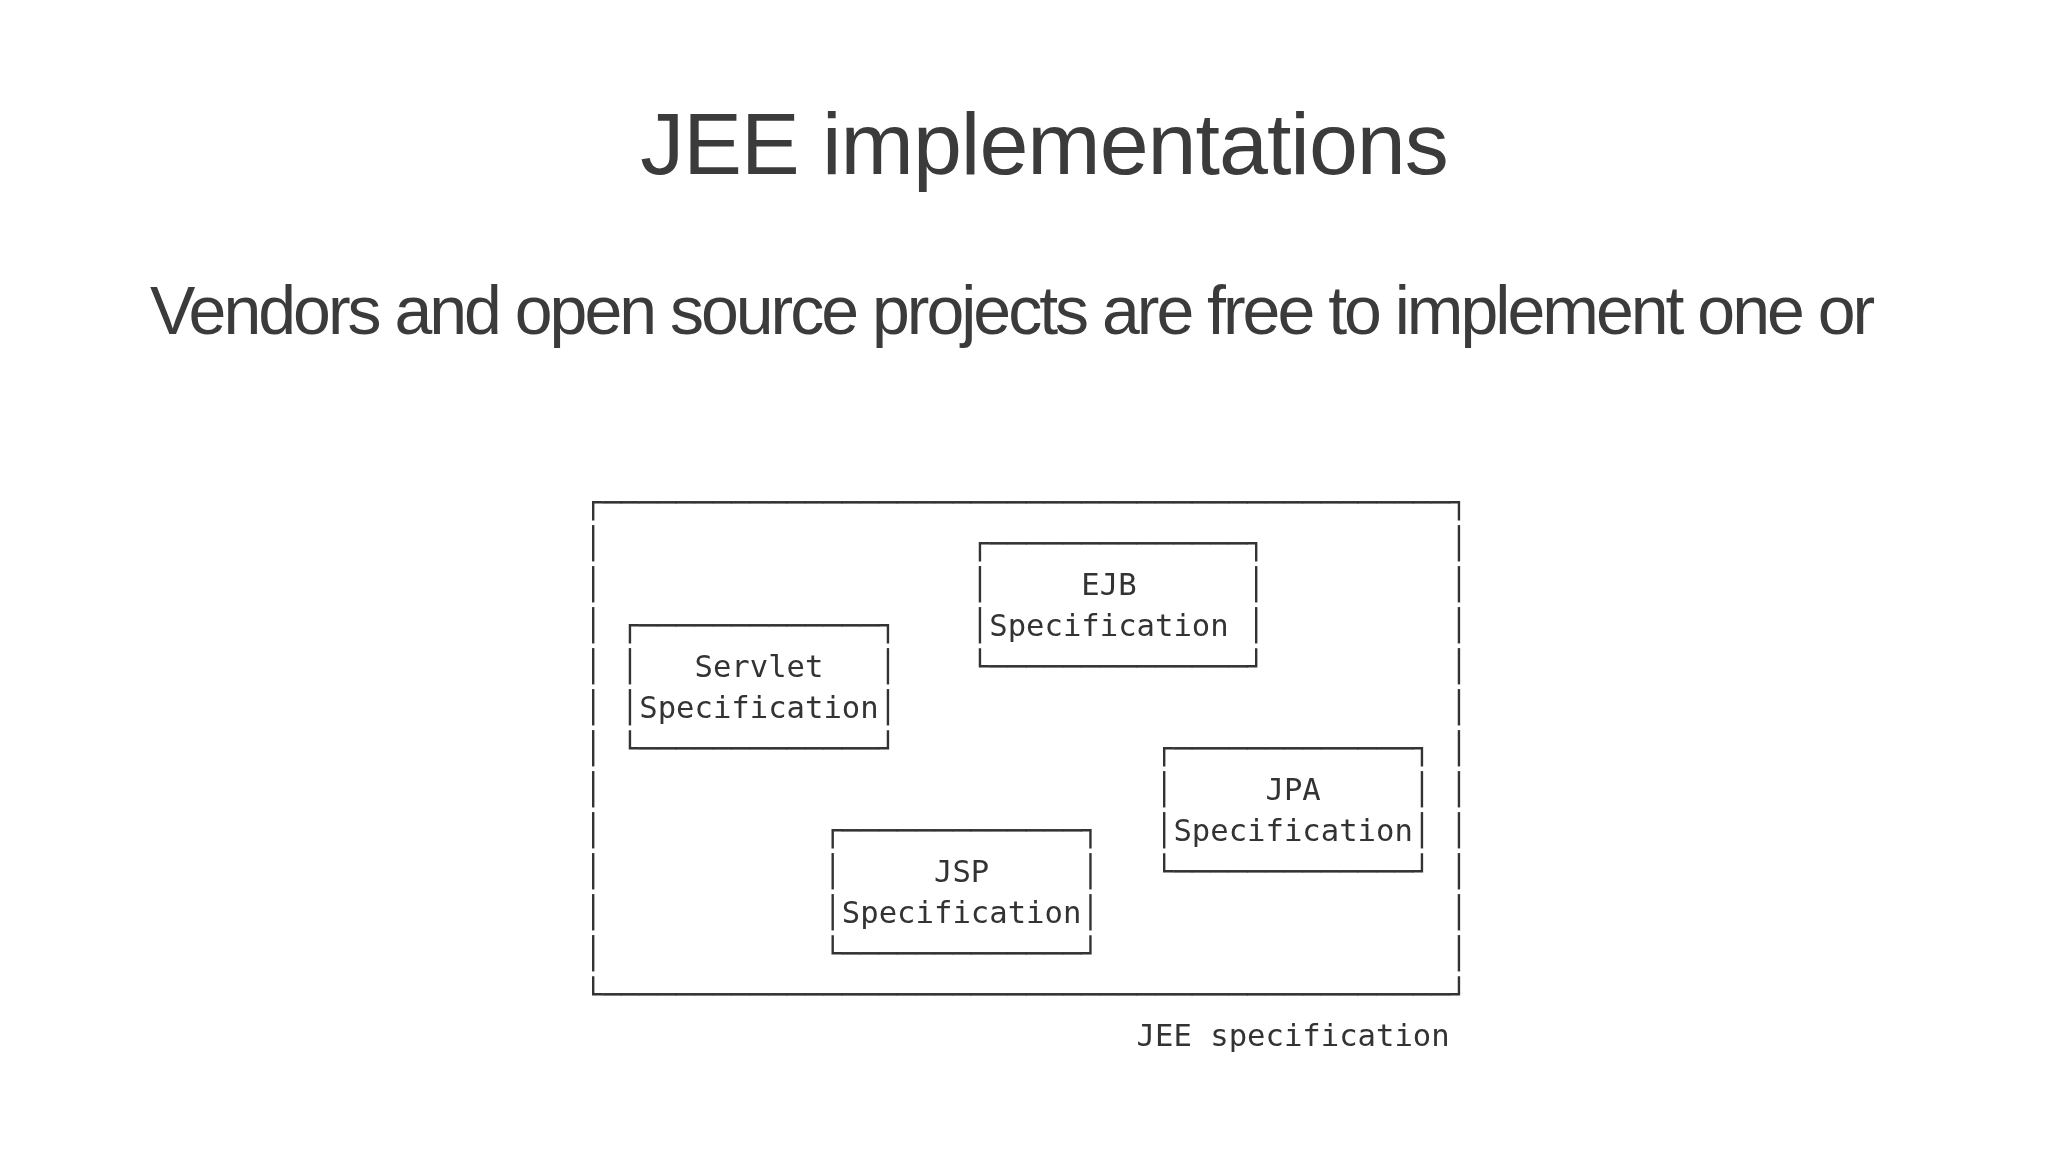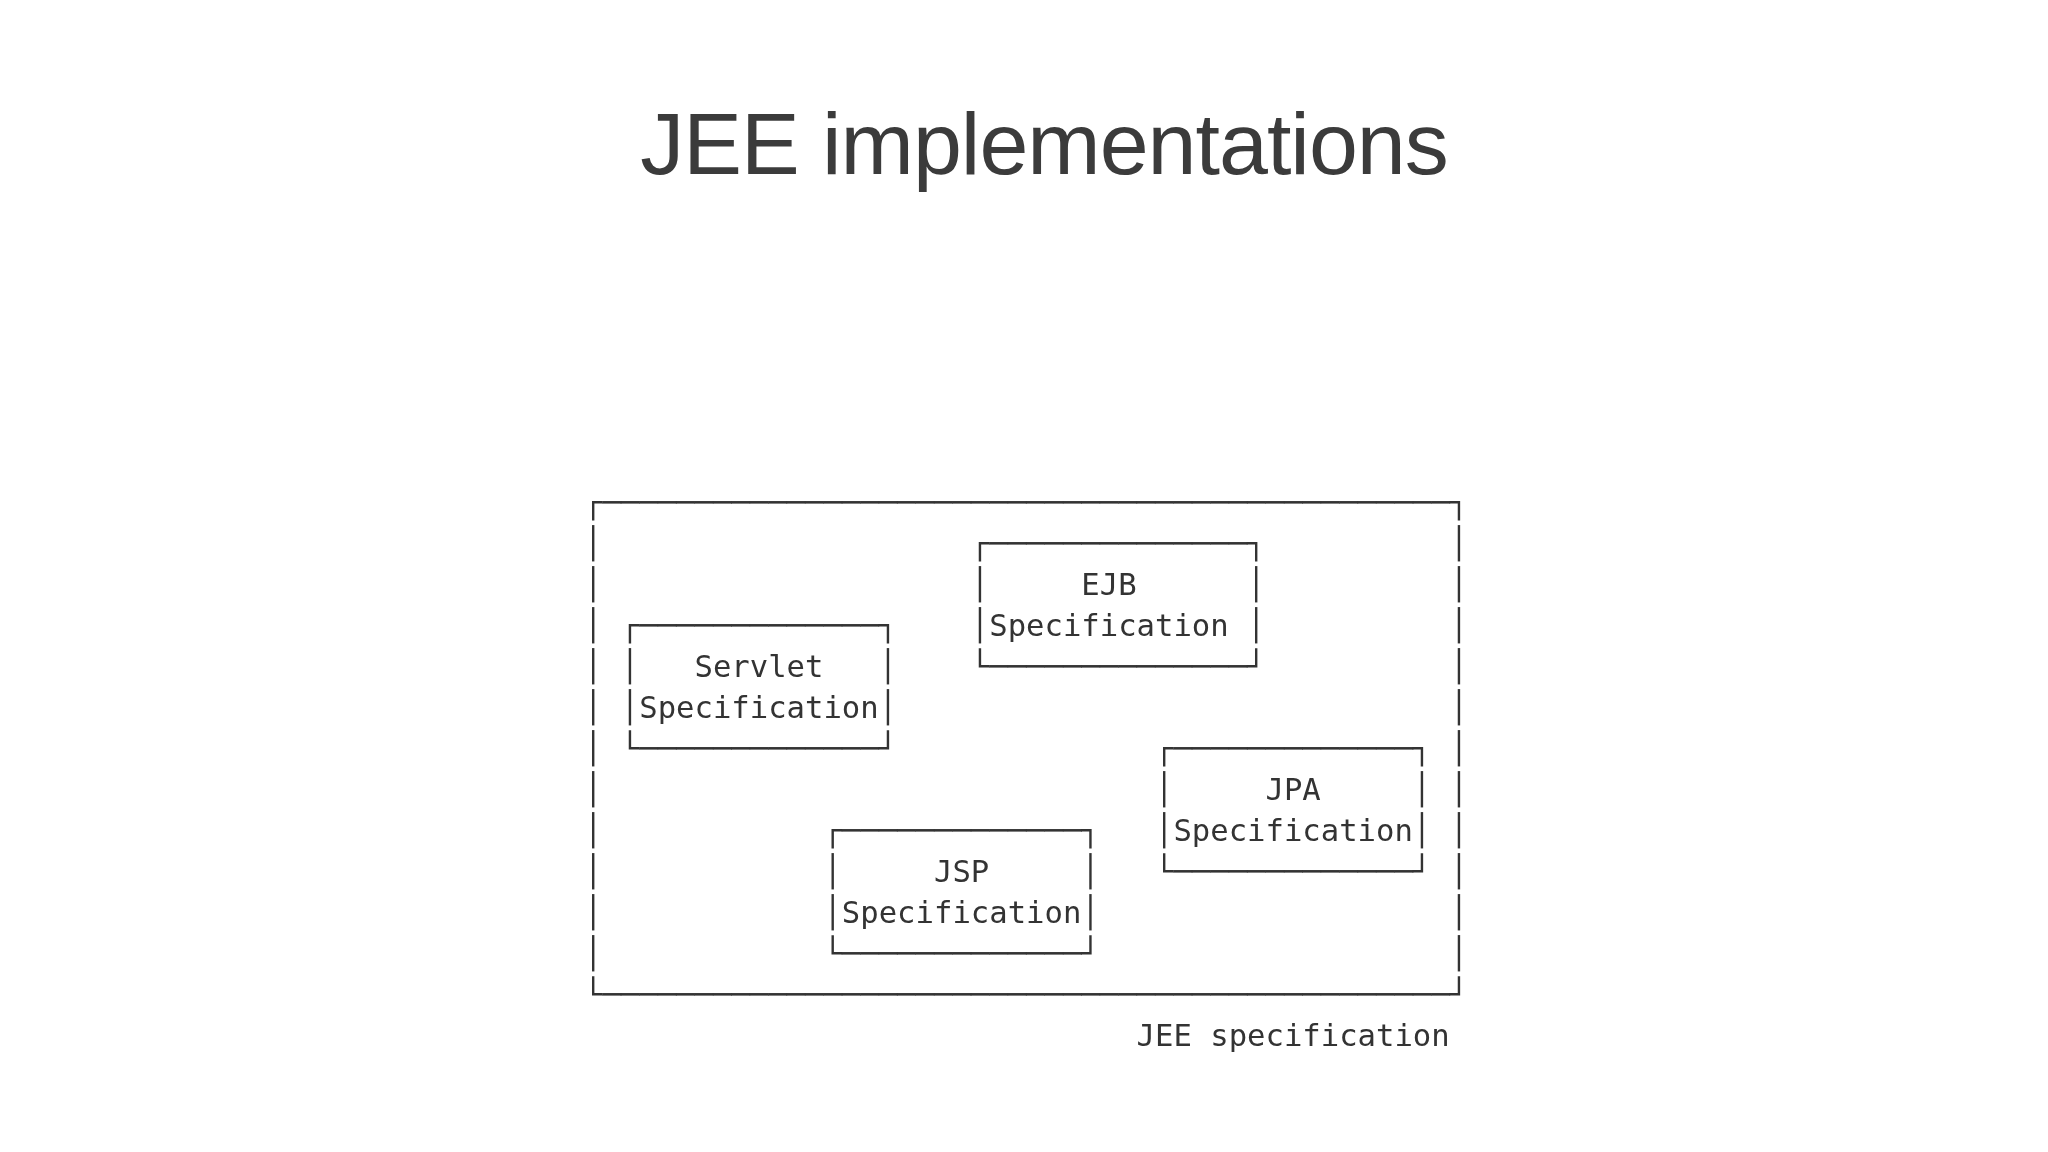--- a/index.html
+++ b/index.html
@@ -67,21 +67,21 @@
   .r-caption { left: 1116px; top: 1016px; width: 312px; height: 42px;  }
 </style>
 </head>
 <body>
 
 <div class="slide">
 
   <div class="title">JEE implementations</div>
 
   <div class="body-text">
-    <br>
+    <span>Vendors and open source projects are free to implement one or</span><br>
   </div>
 
   <pre class="ascii-diagram">┌──────────────────────────────────────────────┐
 │                    ┌──────────────┐          │
 │                    │     EJB      │          │
 │ ┌─────────────┐    │Specification │          │
 │ │   Servlet   │    └──────────────┘          │
 │ │Specification│                              │
 │ └─────────────┘              ┌─────────────┐ │
 │                              │     JPA     │ │

